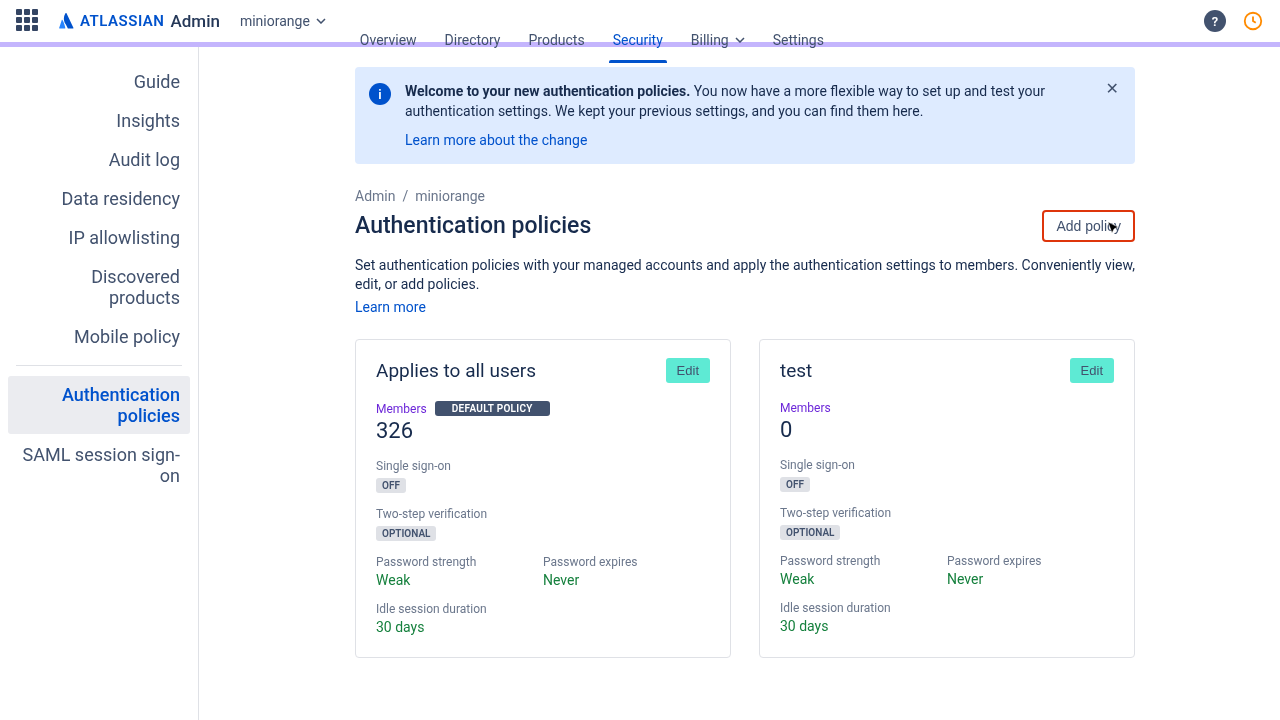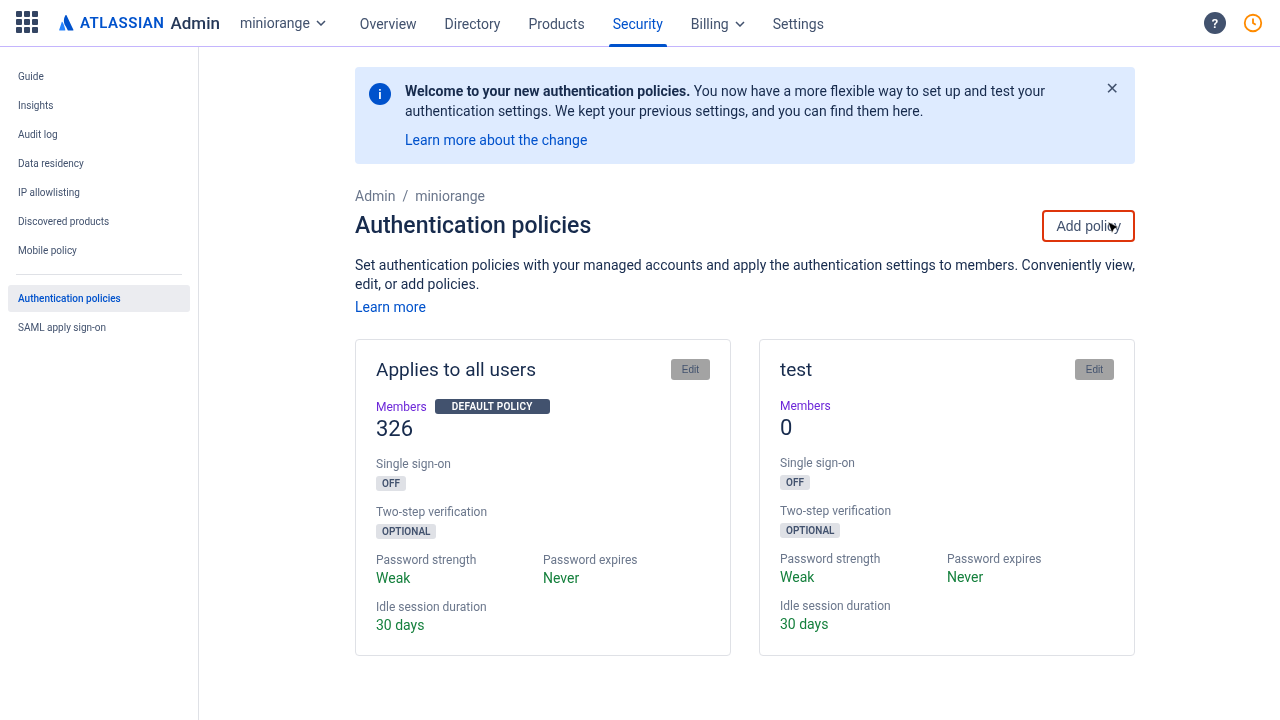--- a/index.html
+++ b/index.html
@@ -1,37 +1,37 @@
 <!DOCTYPE html>
 <html><head>
 <meta charset="utf-8">
 <style>
 * { box-sizing: border-box; margin: 0; padding: 0; }
 body { font-family: -apple-system, BlinkMacSystemFont, "Segoe UI", Roboto, sans-serif; font-size: 14px; color: #172B4D; background: #fff; }
 
-.topbar { height: 47px; border-bottom: 1px solid #c4b5fd; display: flex; align-items: center; padding: 0 16px; }
+.topbar { height: 47px; border-bottom: 5px solid #c4b5fd; display: flex; align-items: center; padding: 16px 16px; }
 .apps-icon { width: 24px; height: 24px; display: grid; grid-template-columns: repeat(3,6px); grid-template-rows: repeat(3,6px); gap: 2px; margin-right: 16px; cursor: pointer; }
 .apps-icon span { background: #344563; border-radius: 1px; }
 .logo { display: flex; align-items: center; font-weight: 500; font-size: 17px; color: #253858; margin-right: 20px; }
 .logo svg { margin-right: 4px; }
 .logo-brand { color: #0052CC; font-weight: 600; letter-spacing: 0.5px; margin-right: 6px; font-size: 15px;}
 .org-select { display: flex; align-items: center; color: #42526E; font-size: 14px; margin-right: 20px; cursor: pointer; }
 .chevron { margin-left: 6px; }
 .nav-tabs { display: flex; height: 100%; }
 .nav-tab { display: flex; align-items: center; padding: 0 14px; color: #42526E; cursor: pointer; position: relative; height: 47px; }
 .nav-tab.active { color: #0052CC; }
 .nav-tab.active::after { content:""; position:absolute; bottom:0; left:10px; right:10px; height:3px; background:#0052CC; border-radius: 2px 2px 0 0;}
 .topbar-right { margin-left: auto; display: flex; align-items: center; gap: 16px; }
 .help-icon { width: 22px; height: 22px; border-radius: 50%; background: #42526E; color: #fff; display:flex; align-items:center; justify-content:center; font-size:13px; font-weight:600; cursor:pointer;}
 .timer-icon { width: 22px; height: 22px; cursor:pointer; }
 
 .layout { display: flex; height: calc(100vh - 47px); }
 .sidebar { width: 199px; border-right: 1px solid #DFE1E6; padding: 16px 8px; }
 .sidebar-divider { height:1px; background:#DFE1E6; margin: 10px 8px; }
-.side-item { padding: 8px 10px; color: #42526E; cursor: pointer; border-radius: 3px; font-size: 10px; margin-bottom: 2px;}
+.side-item { padding: 8px 10px; color: #42526E; cursor: pointer; border-radius: 3px; font-size: 18px; margin-bottom: 2px; text-align: right;}
 .side-item.active { background: #EBECF0; color: #0052CC; font-weight: 500; }
 
 .main { flex: 1; padding: 0; overflow: auto; }
 .content-wrap { max-width: 780px; margin: 0 0 0 156px; padding-top: 20px; }
 
 .info-banner { background: #DEEBFF; border-radius: 4px; padding: 14px 16px 14px 14px; display:flex; gap: 14px; position: relative; margin-bottom: 24px;}
 .info-icon { width: 22px; height: 22px; border-radius: 50%; background: #0052CC; color:#fff; display:flex; align-items:center; justify-content:center; font-weight:600; font-size:13px; flex-shrink:0; margin-top:2px;}
 .banner-text { flex:1; color: #172B4D; line-height: 1.45; }
 .banner-link { color: #0052CC; display:inline-block; margin-top: 8px; cursor: pointer; }
 .banner-close { position:absolute; top: 10px; right: 10px; cursor:pointer; color:#42526E; font-size: 16px; padding: 2px 6px;}
@@ -42,21 +42,21 @@
 .page-title { font-size: 23px; font-weight: 500; color: #172B4D; }
 .add-btn { padding: 6px 12px; border: 2px solid #DE350B; border-radius: 4px; color: #42526E; background: #fff; cursor: pointer; font-size: 14px; position: relative; }
 .cursor-dot { position:absolute; bottom:5px; right:14px; }
 .desc { color: #172B4D; line-height:1.4; margin-bottom: 4px;}
 .learn-more { color: #0052CC; cursor:pointer; display:inline-block; margin-bottom: 24px;}
 
 .cards { display: flex; gap: 28px; }
 .card { flex:1; border: 1px solid #DFE1E6; border-radius: 4px; padding: 18px 20px 22px; }
 .card-head { display:flex; align-items:center; justify-content:space-between; margin-bottom: 18px;}
 .card-title { font-size: 19px; font-weight: 400; color: #172B4D; }
-.edit-btn { background:#a3a3a3; border:none; padding: 5px 11px; border-radius:3px; color:#42526E; cursor:pointer; font-size:10px;}
+.edit-btn { background:#5eead4; border:none; padding: 5px 11px; border-radius:3px; color:#42526E; cursor:pointer; font-size:13px;}
 .meta-row { display:flex; align-items:center; gap:8px; margin-bottom:2px;}
 .meta-label { font-size: 12px; color: #6d28d9; }
 .badge { background:#42526E; color:#fff; font-size:10px; font-weight:600; padding:2px 17px; border-radius:3px; letter-spacing:0.3px;}
 .big-num { font-size: 22px; margin-bottom: 16px;}
 .setting { margin-bottom: 14px; }
 .setting-label { font-size:12px; color:#6B778C; margin-bottom:3px; }
 .pill { display:inline-block; background:#DFE1E6; color:#42526E; font-size:10px; font-weight:600; padding:2px 6px; border-radius:3px; }
 .setting-val { font-size:14px; color:#15803d; }
 .dual { display:flex; }
 .dual > div { flex:1; }
@@ -116,21 +116,21 @@
   <div class="sidebar">
     <div class="side-item">Guide</div>
     <div class="side-item">Insights</div>
     <div class="side-item">Audit log</div>
     <div class="side-item">Data residency</div>
     <div class="side-item">IP allowlisting</div>
     <div class="side-item">Discovered products</div>
     <div class="side-item">Mobile policy</div>
     <div class="sidebar-divider"></div>
     <div class="side-item active">Authentication policies</div>
-    <div class="side-item">SAML apply sign-on</div>
+    <div class="side-item">SAML session sign-on</div>
   </div>
 
   <div class="main">
     <div class="content-wrap">
       <div class="info-banner">
         <div class="info-icon">i</div>
         <div class="banner-text">
           <strong>Welcome to your new authentication policies.</strong>
           <span>You now have a more flexible way to set up and test your authentication settings. We kept your previous settings, and you can find them here.</span>
           <br>

